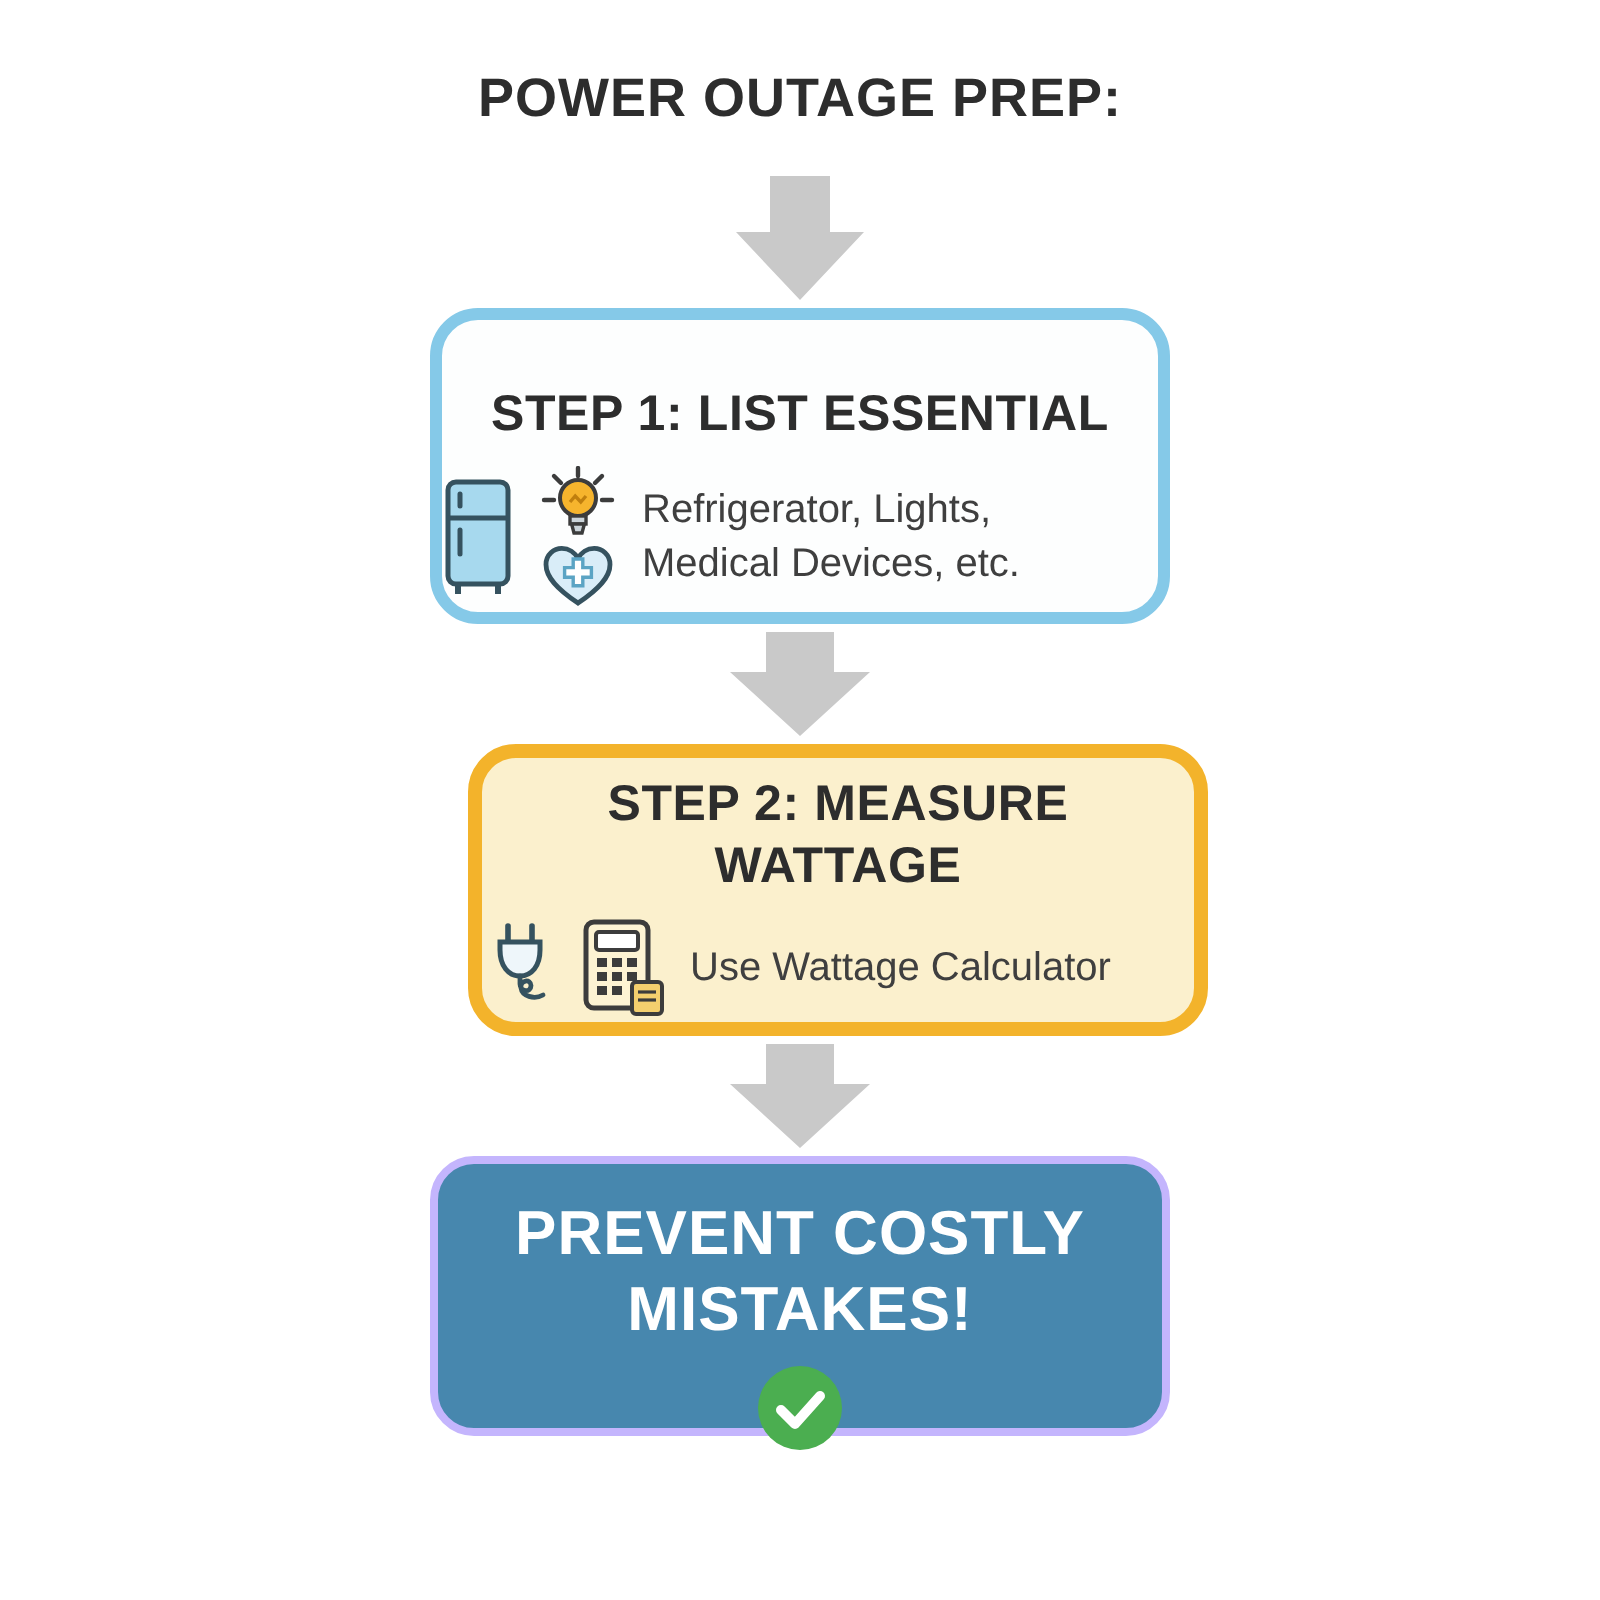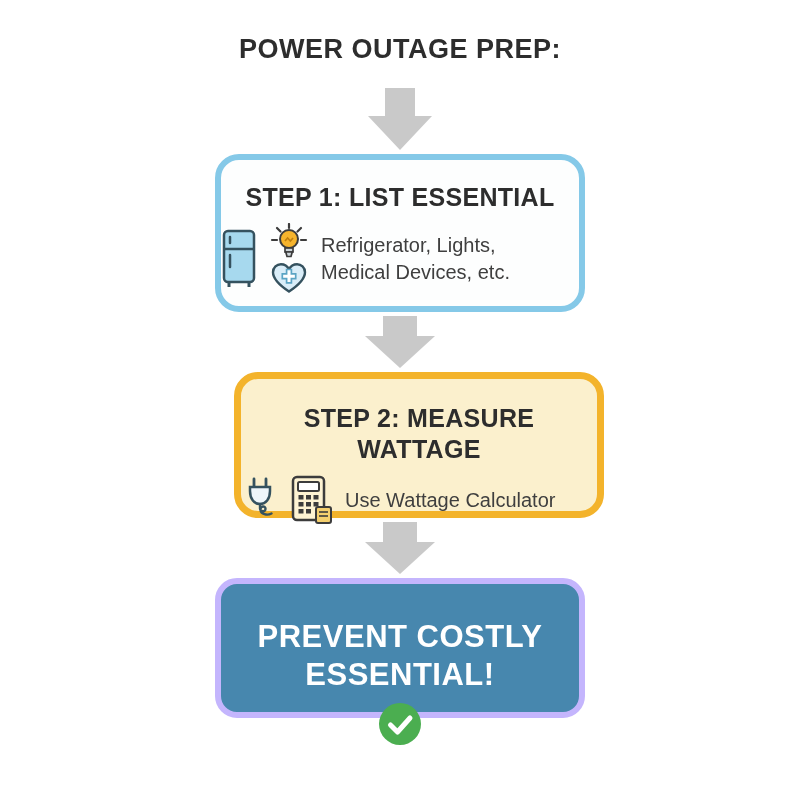--- a/index.html
+++ b/index.html
@@ -31,35 +31,35 @@
   .card {
     width: 370px;
     border-radius: 24px;
     text-align: center;
   }
   .card-step1 {
     margin-top: 4px;
     height: 158px;
     background: #fdfefe;
     border: 6px solid #85c9e8;
-    padding-top: 22px;
+    padding-top: 32px;
   }
   .card-step2 {
     height: 146px;
     background: #fbf0cd;
     border: 7px solid #f3b32b;
-    padding-top: 24px;
+    padding-top: 8px;
     margin-left: 38px;
   }
   .card-result {
     height: 140px;
     background: #4787ae;
-    border: 6px solid #c4b5fd;
+    border: 4px solid #c4b5fd;
     border-radius: 22px;
-    padding-top: 34px;
+    padding-top: 16px;
   }
   .step-heading {
     font-size: 25px;
     line-height: 31px;
     font-weight: 800;
     letter-spacing: 0.3px;
     color: #2d2d2d;
   }
   .content-row {
     margin-top: 10px;
@@ -182,21 +182,21 @@
 
   <div class="arrow-wrap arrow-mid">
     <svg width="70" height="52" viewBox="0 0 70 52">
       <polygon points="18,0 52,0 52,20 70,20 35,52 0,20 18,20" fill="#c9c9c9"></polygon>
     </svg>
   </div>
 
   <div class="card card-result">
     <div class="result-heading">
       <div>PREVENT COSTLY</div>
-      <div>ESSENTIAL!</div>
+      <div>MISTAKES!</div>
     </div>
     <div class="check-wrap">
       <svg width="44" height="44" viewBox="0 0 44 44">
         <circle cx="22" cy="22" r="21" fill="#4bae50"></circle>
         <path d="M12.5 23 l7 7 l12.5 -14" fill="none" stroke="#ffffff" stroke-width="5" stroke-linecap="round" stroke-linejoin="round"></path>
       </svg>
     </div>
   </div>
 
 </div>

